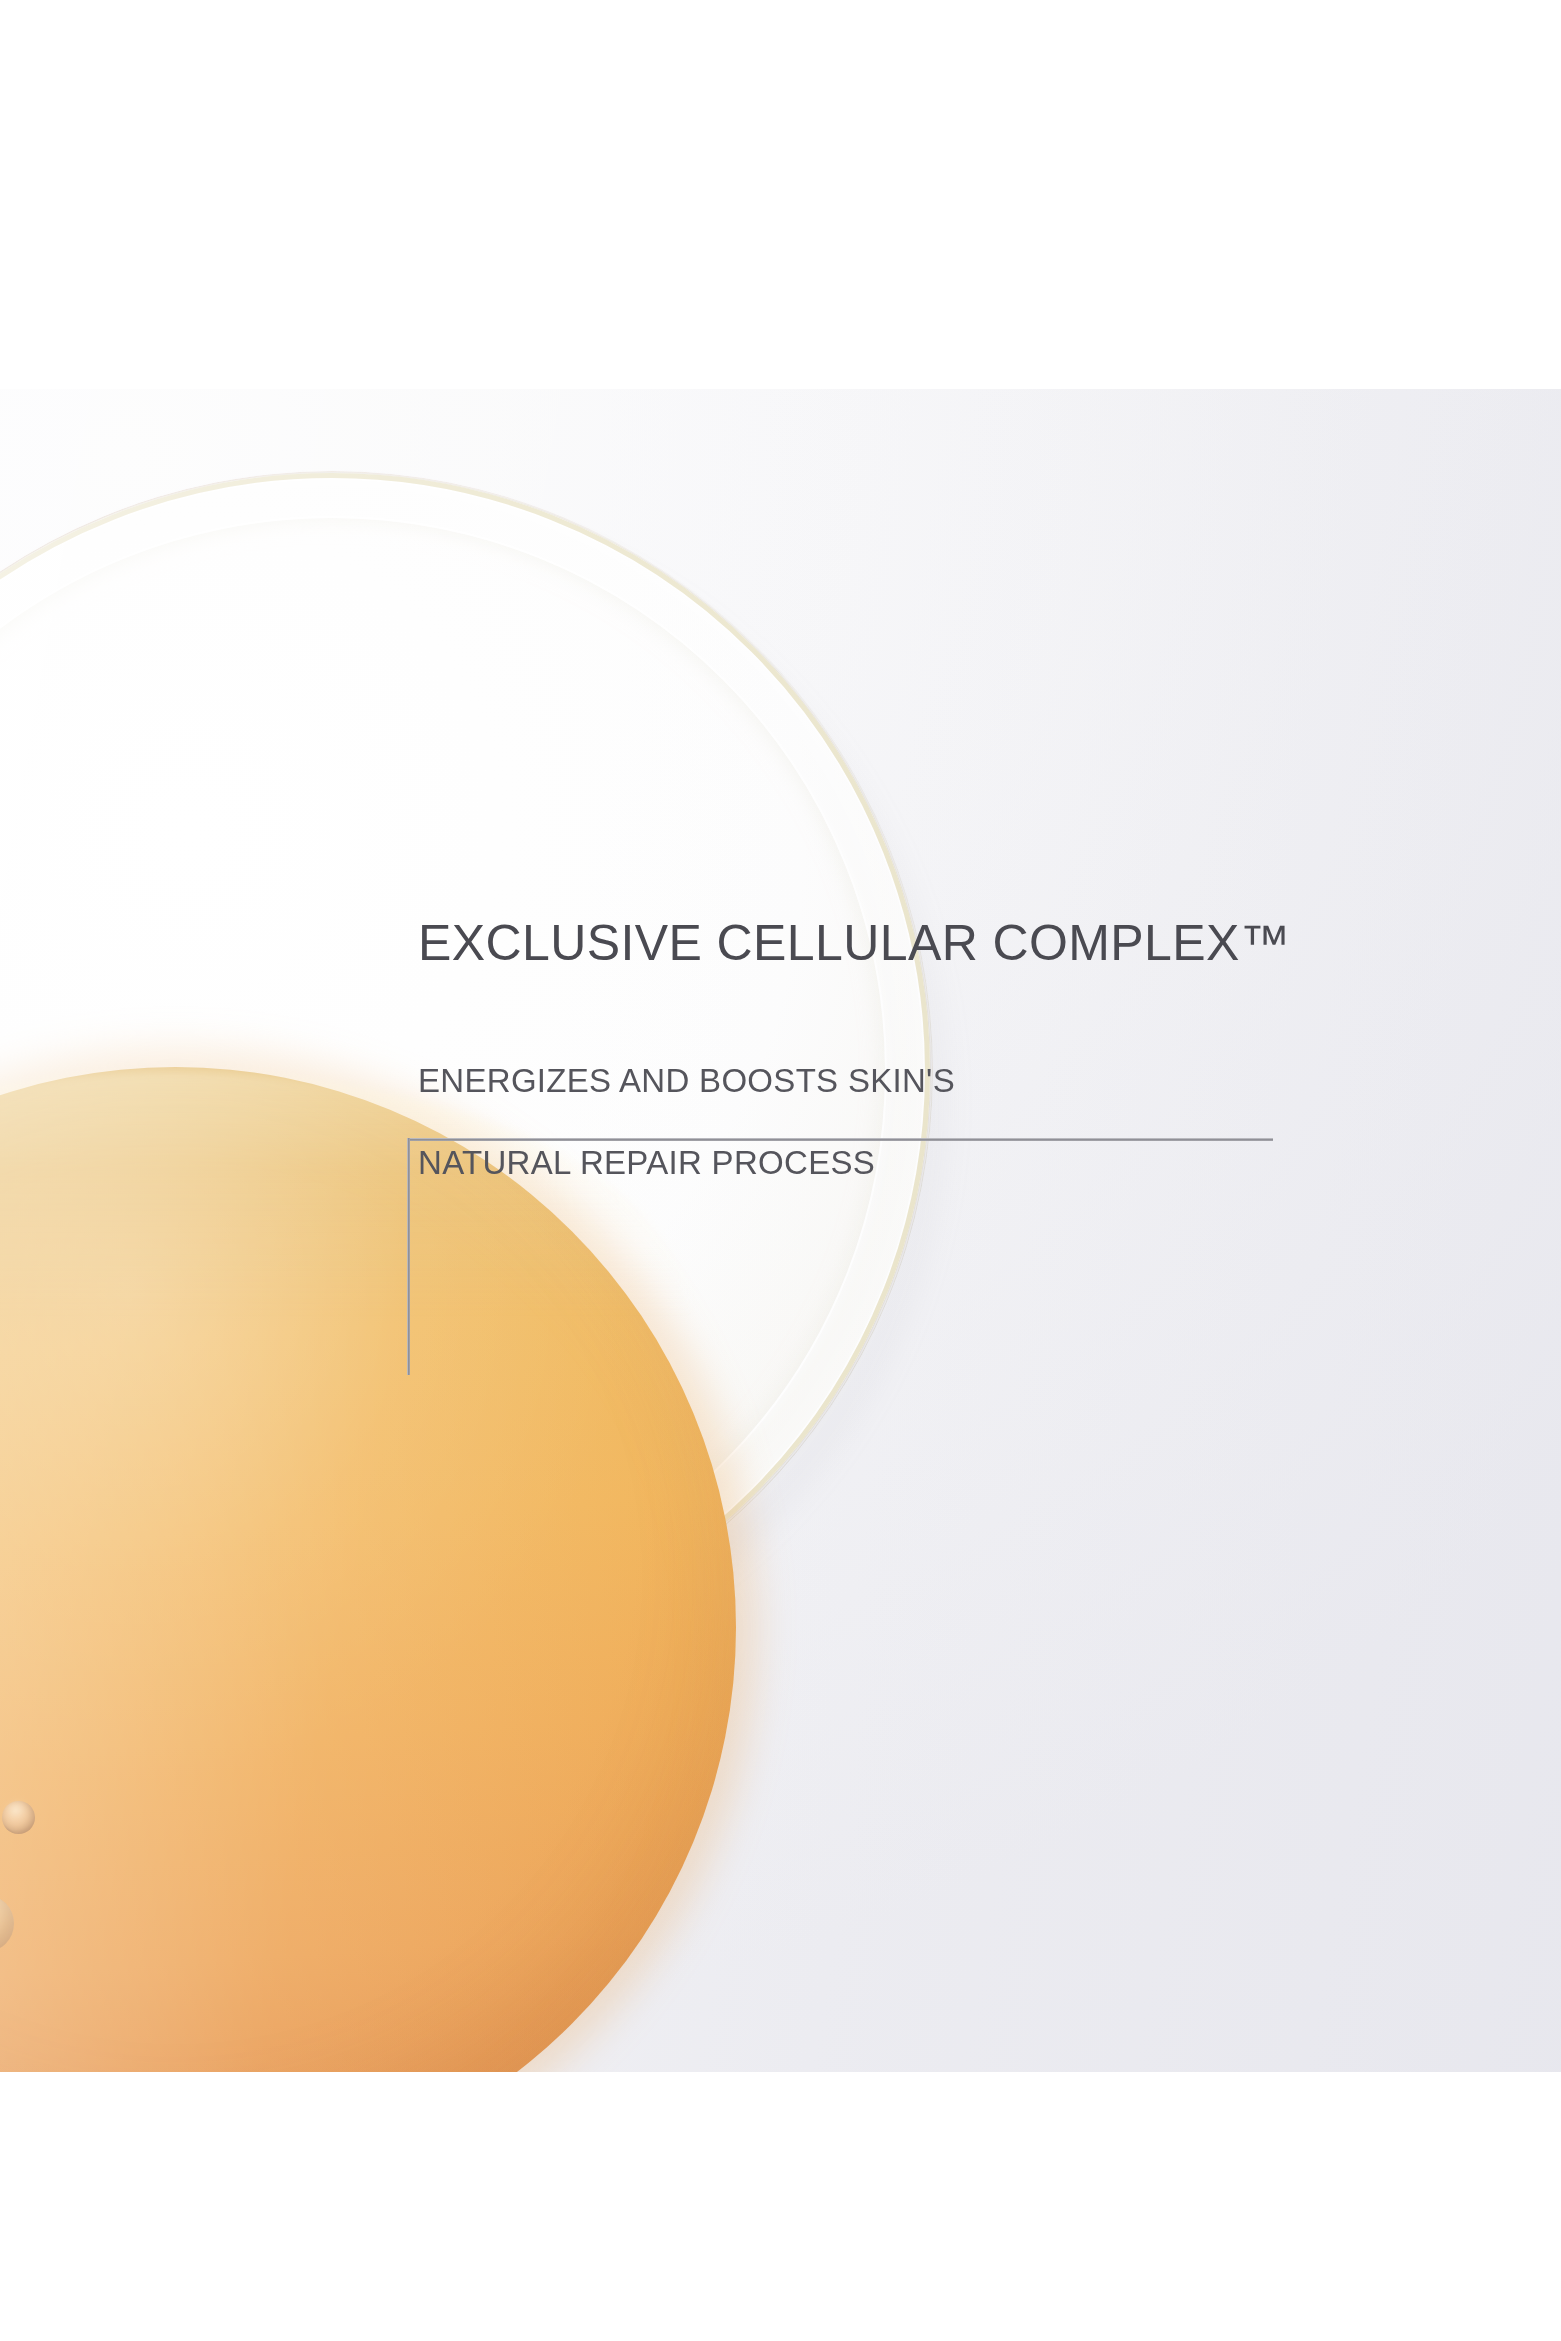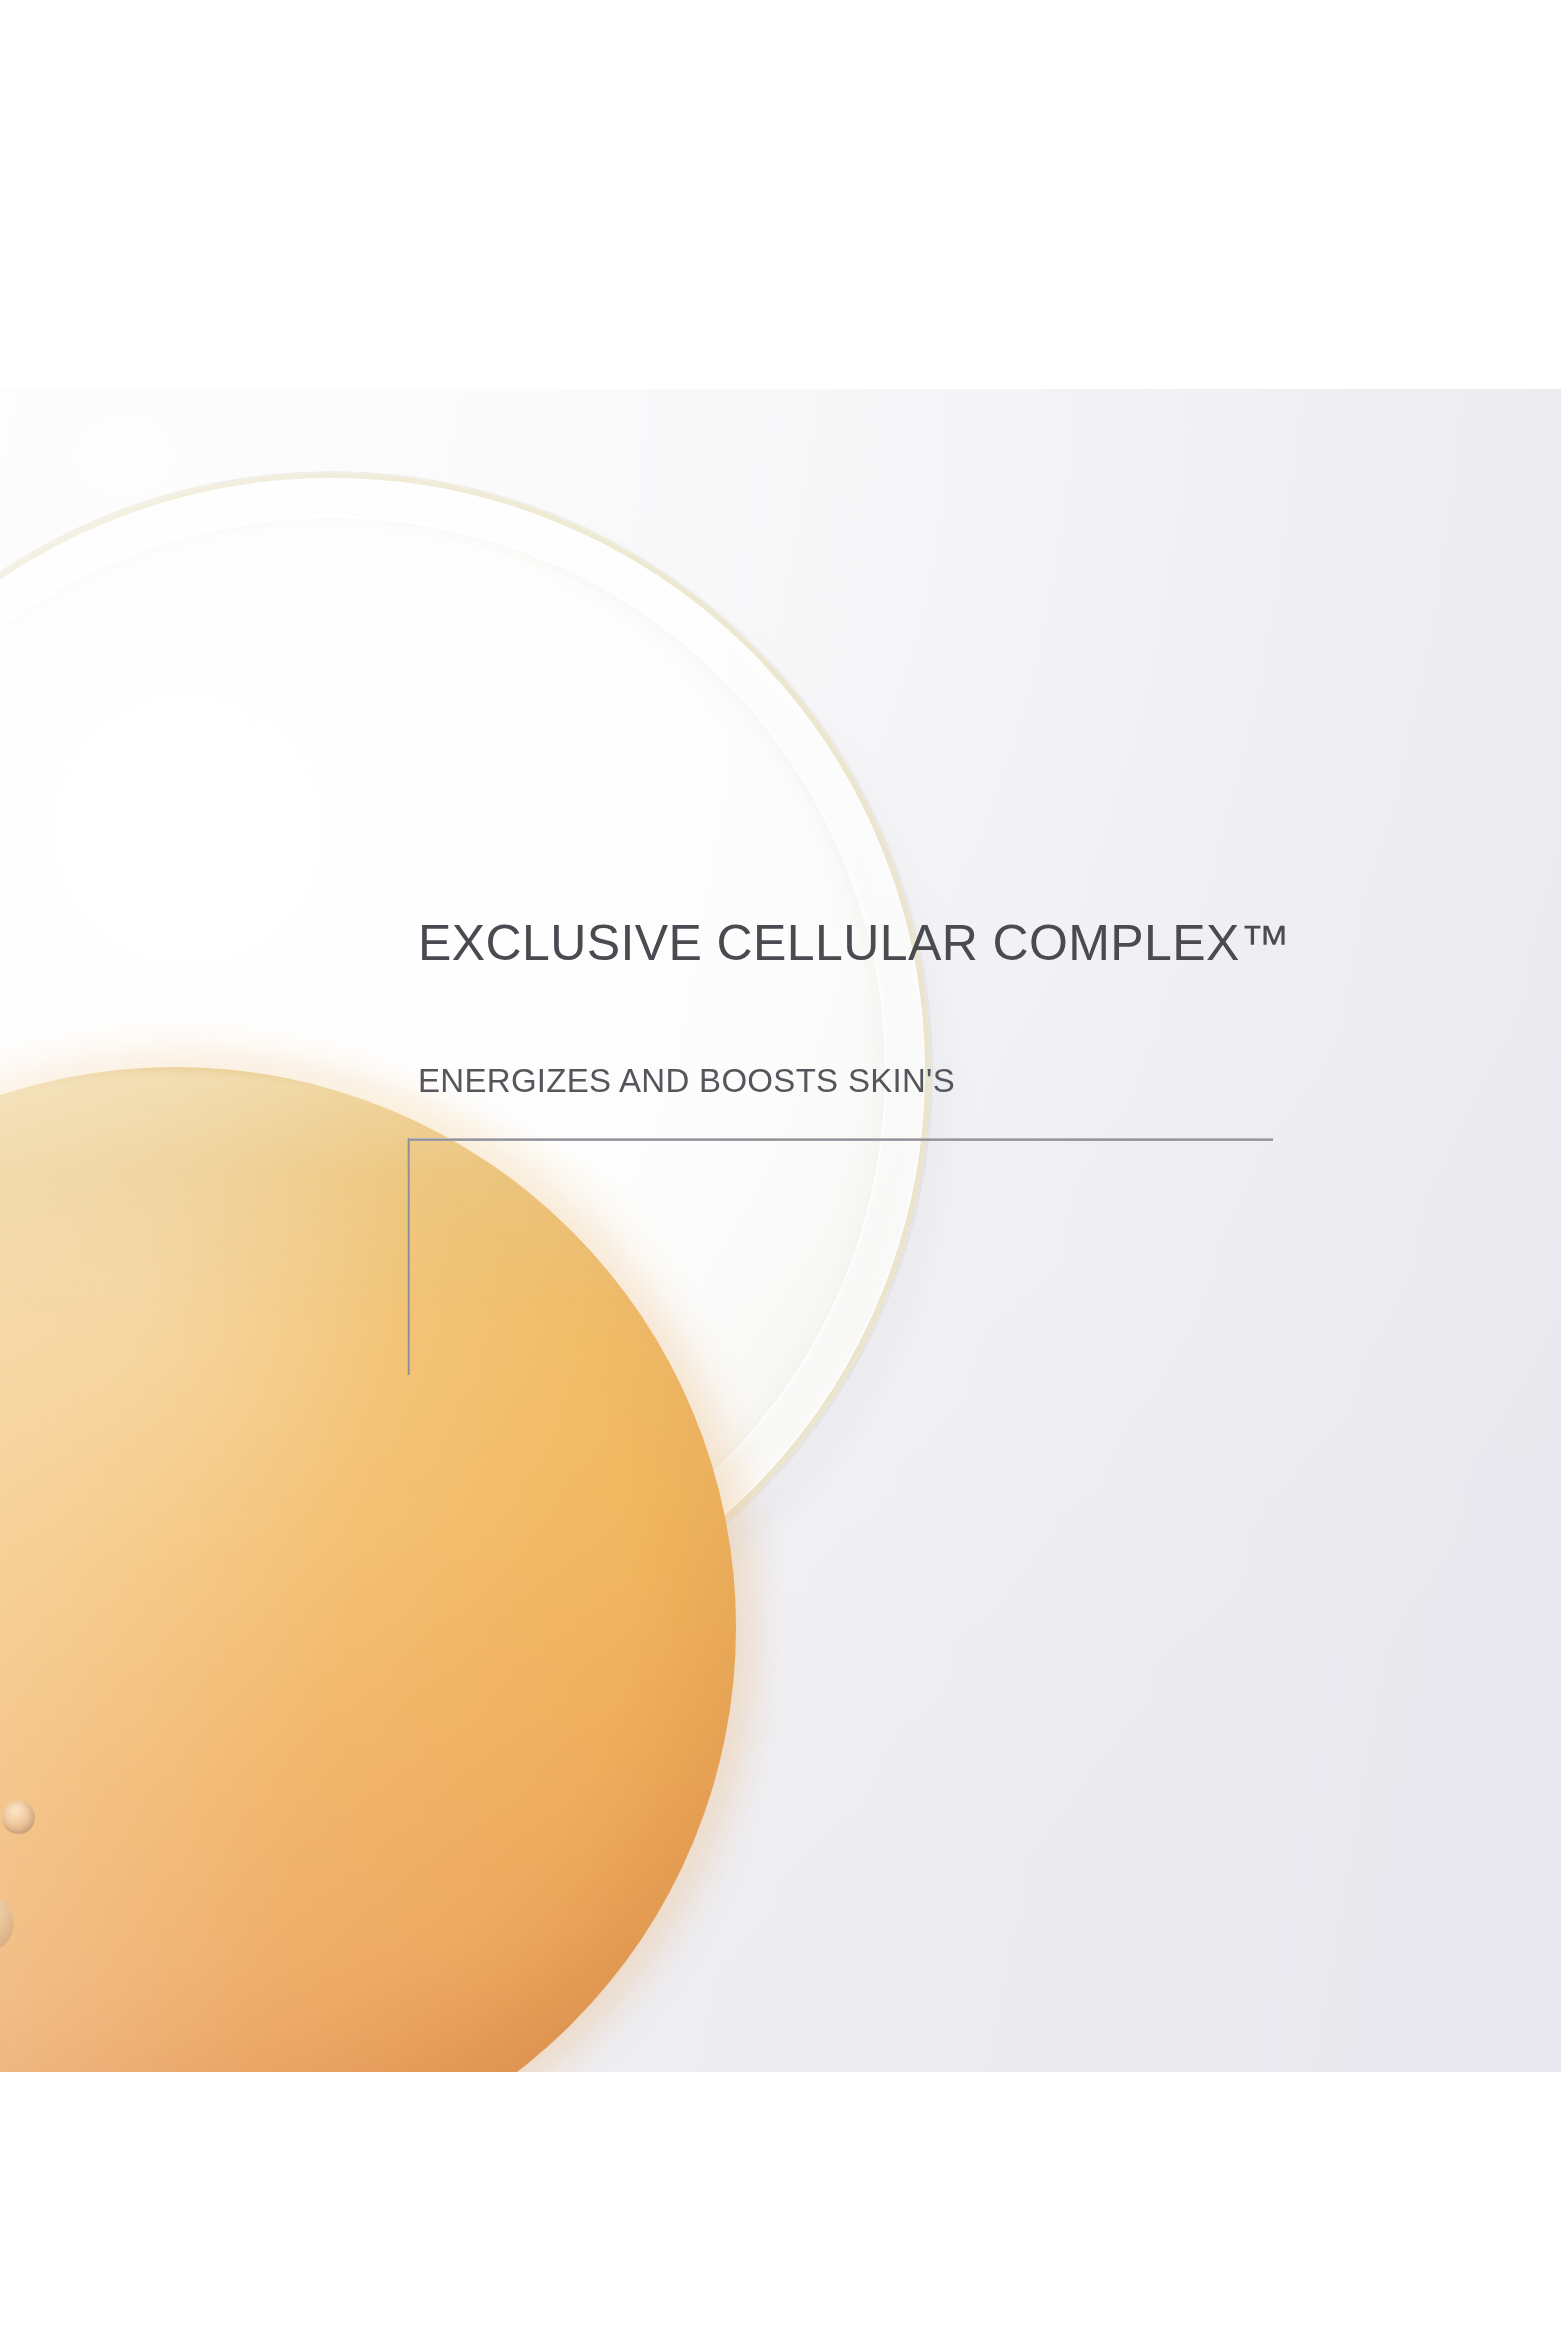--- a/index.html
+++ b/index.html
@@ -349,17 +349,18 @@
 
     <div id="photo-sheen"></div>
 
     <div id="callout-h"></div>
     <div id="callout-v"></div>
 
     <h1 id="headline">EXCLUSIVE CELLULAR COMPLEX™</h1>
 
     <div id="subcopy">
       <span class="ln">ENERGIZES AND BOOSTS SKIN'S</span>
+      <span class="ln">NATURAL REPAIR PROCESS</span>
     </div>
 
   </div>
 </div>
 
 
 </body></html>

